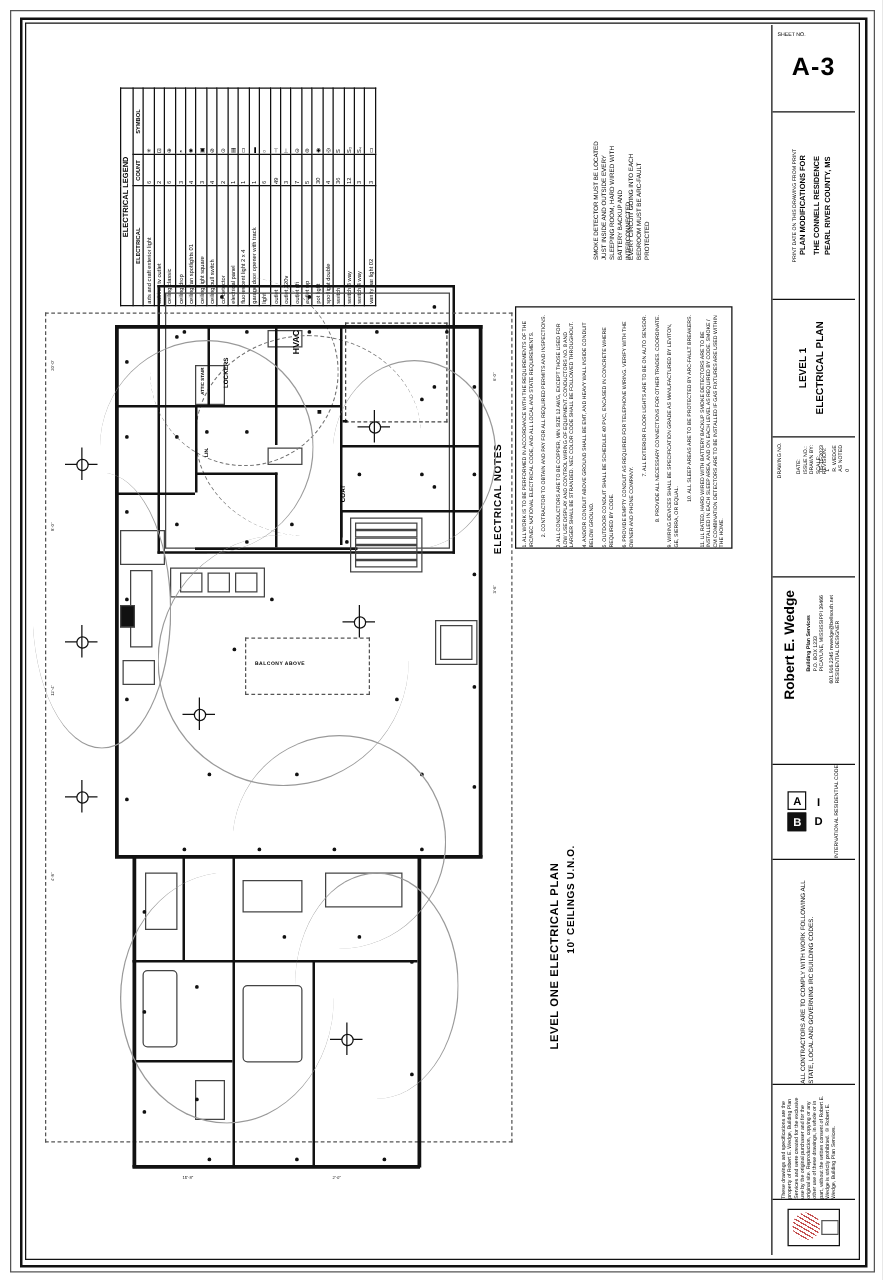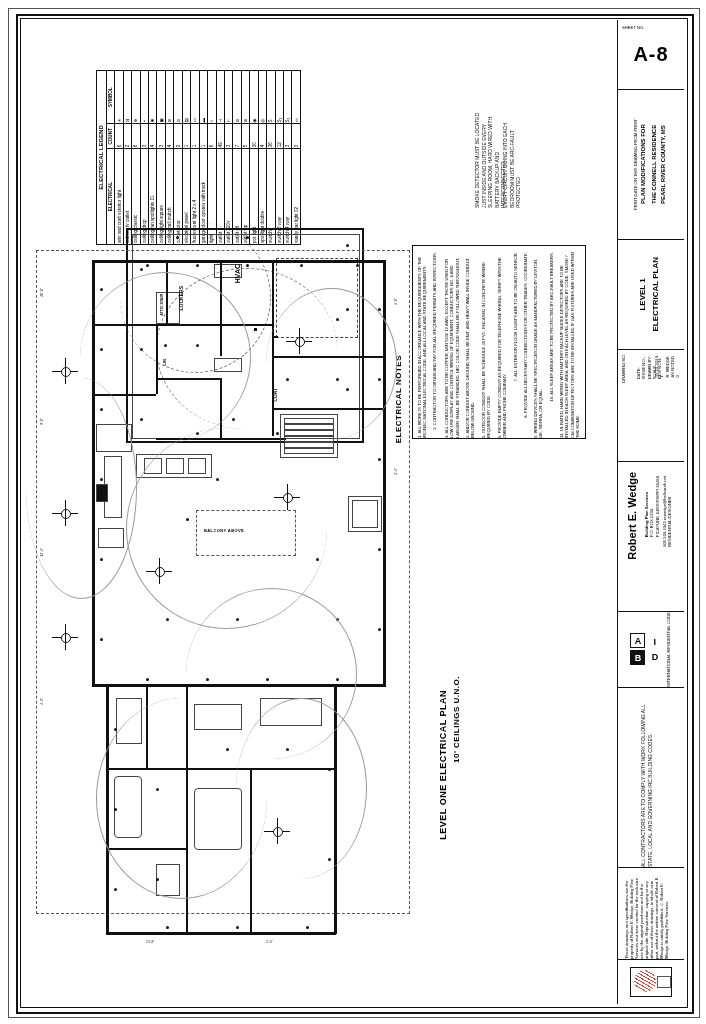--- a/index.html
+++ b/index.html
@@ -56,21 +56,21 @@
 
 <div id="sheet">
   <div class="pad"></div>
   <div class="border-outer"></div>
   <div class="border-inner"></div>
 
   <div class="titlecol">
 
     <div class="tb ctr" style="top:0;height:70px;flex-direction:column;">
       <div class="tiny" style="position:absolute;top:5px;left:4px;">SHEET NO.</div>
-      <div class="sheetno">A-8</div>
+      <div class="sheetno">A-3</div>
     </div>
 
     <div class="tb ctr" style="top:70px;height:150px;">
       <div class="vtext ctr" style="flex-direction:column;">
         <div class="tiny" style="margin-left:2px;">PRINT DATE ON THIS DRAWING FROM PRINT</div>
         <div class="tiny6 b" style="margin-left:3px;">PLAN MODIFICATIONS FOR</div>
         <div class="tiny6 b" style="margin-left:1px;">THE CONNELL RESIDENCE</div>
         <div class="tiny6 b" style="margin-left:1px;">PEARL RIVER COUNTY, MS</div>
       </div>
     </div>

